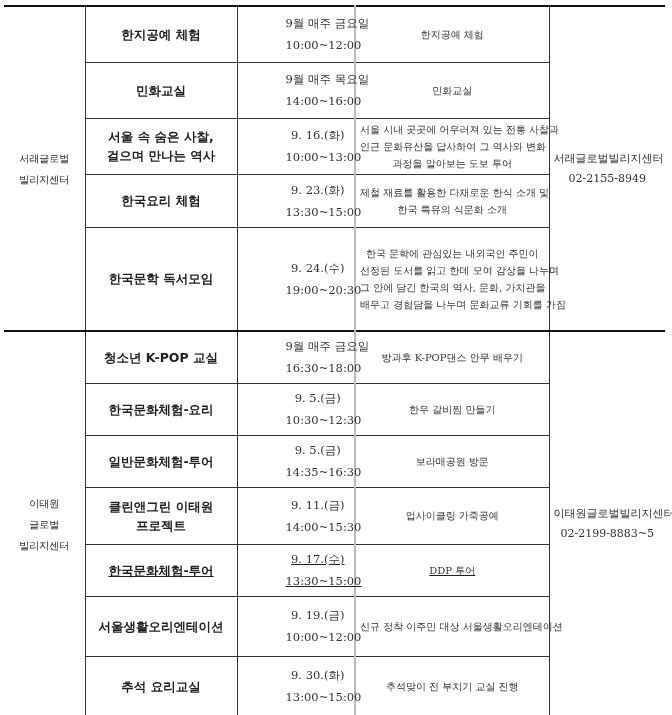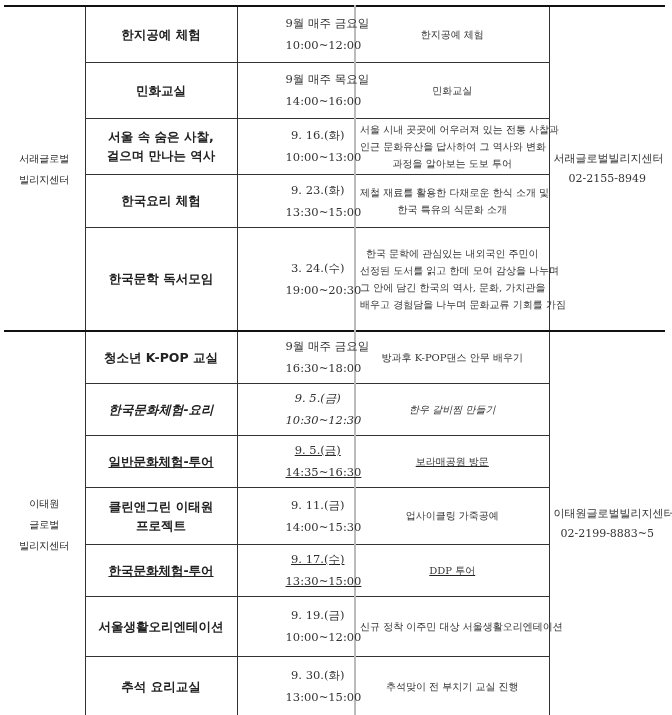--- a/index.html
+++ b/index.html
@@ -88,21 +88,21 @@
           <td class="desc">
             <span class="desc-line">제철 재료를 활용한 다채로운 한식 소개 및</span>
             <span class="desc-line">한국 특유의 식문화 소개</span>
           </td>
         </tr>
         <tr style="height: 104px;">
           <td class="prog">
             <span class="prog-line">한국문학 독서모임</span>
           </td>
           <td class="date">
-            <span class="date-line">3. 24.(수)</span>
+            <span class="date-line">9. 24.(수)</span>
             <span class="date-line">19:00~20:30</span>
           </td>
           <td class="desc">
             <span class="desc-line">한국 문학에 관심있는 내외국인 주민이</span>
             <span class="desc-line">선정된 도서를 읽고 한데 모여 감상을 나누며</span>
             <span class="desc-line">그 안에 담긴 한국의 역사, 문화, 가치관을</span>
             <span class="desc-line">배우고 경험담을 나누며 문화교류 기회를 가짐</span>
           </td>
         </tr>
         <tr class="top-border" style="height: 52px;">
@@ -119,33 +119,33 @@
             <span class="date-line">16:30~18:00</span>
           </td>
           <td class="desc">
             <span class="desc-line">방과후 K-POP댄스 안무 배우기</span>
           </td>
           <td class="contact" rowspan="7">
             <span class="org-line">이태원글로벌빌리지센터</span>
             <span class="org-line">02-2199-8883~5</span>
           </td>
         </tr>
-        <tr style="height: 52px; font-style: italic;">
+        <tr style="height: 52px;">
           <td class="prog">
             <span class="prog-line">한국문화체험-요리</span>
           </td>
           <td class="date">
             <span class="date-line">9. 5.(금)</span>
             <span class="date-line">10:30~12:30</span>
           </td>
           <td class="desc">
             <span class="desc-line">한우 갈비찜 만들기</span>
           </td>
         </tr>
-        <tr style="height: 52px; text-decoration: underline;">
+        <tr style="height: 52px;">
           <td class="prog">
             <span class="prog-line">일반문화체험-투어</span>
           </td>
           <td class="date">
             <span class="date-line">9. 5.(금)</span>
             <span class="date-line">14:35~16:30</span>
           </td>
           <td class="desc">
             <span class="desc-line">보라매공원 방문</span>
           </td>

